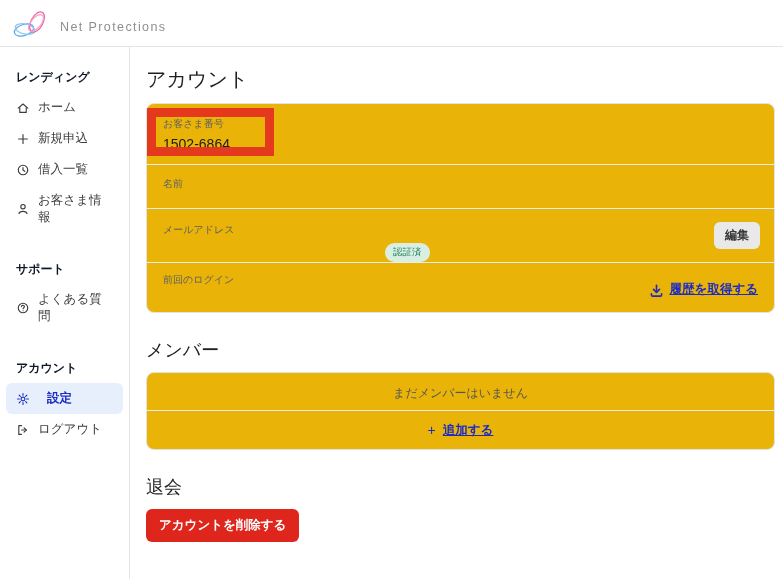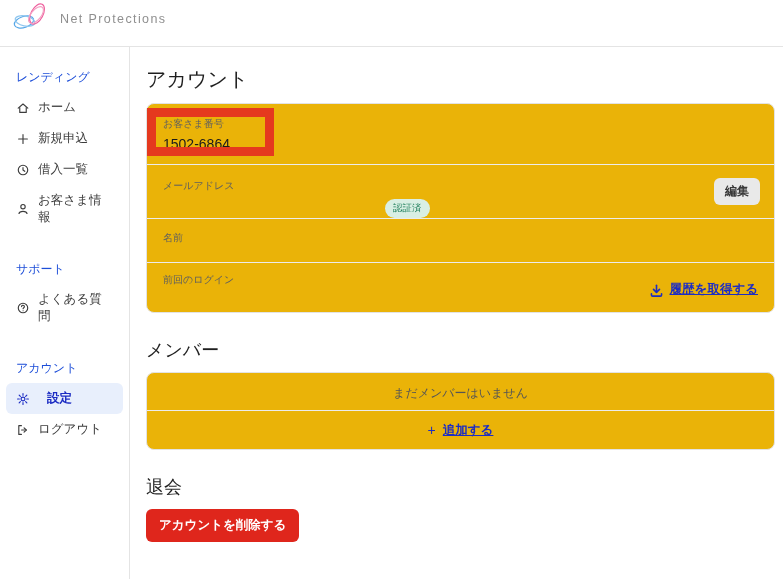--- a/index.html
+++ b/index.html
@@ -2,28 +2,28 @@
 <html><head>
 <meta charset="utf-8">
 <style>
   * { margin:0; padding:0; box-sizing:border-box; }
   html,body { width:783px; height:579px; background:#fff; overflow:hidden;
               font-family:"Liberation Sans","DejaVu Sans",sans-serif; color:#333; }
   .page { position:relative; width:783px; height:579px; }
 
   
   .header { position:absolute; top:0; left:0; width:783px; height:47px;
-            border-bottom:1px solid #e4e4e4; display:flex; align-items:flex-start; padding-left:10px; }
+            border-bottom:1px solid #e4e4e4; display:flex; align-items:flex-end; padding-left:10px; }
   .brand { display:flex; align-items:center; gap:6px; cursor:pointer; }
   .brand-text { font-size:12.5px; color:#8f8f8f; letter-spacing:1.4px; }
 
   
   .sidebar { position:absolute; top:47px; left:0; width:130px; height:532px;
              border-right:1px solid #e4e4e4; }
-  .side-title { font-size:12px; font-weight:400; color:#1d4ed8; padding:6px 16px; margin-top:22px; }
+  .side-title { font-size:12px; font-weight:700; color:#0f172a; padding:6px 16px; margin-top:22px; }
   .side-title.first { margin-top:16px; }
   .side-item { display:flex; align-items:center; gap:8px; padding:7px 16px;
                font-size:12.5px; color:#3c3c3c; cursor:pointer; }
   .side-item .ic { width:14px; height:14px; flex:0 0 14px; display:flex; align-items:center; }
   .side-item svg { stroke:currentColor; }
   .side-item.active { background:#e8effc; color:#1d2dc3; font-weight:700;
                       border-radius:6px; margin:0 6px; padding:7px 10px;gap:17px; }
 
   
   .main { position:absolute; top:47px; left:146px; width:629px; }
@@ -172,29 +172,29 @@
 
     <h1 class="sec">アカウント</h1>
 
     <div class="card" style="margin-top:11px;">
 
       <div class="row row-number">
         <div class="flabel">お客さま番号</div>
         <div class="fvalue">1502-6864</div>
       </div>
 
+      <div class="row row-name">
+        <div class="flabel">名前</div>
+        <div class="fvalue"></div>
+      </div>
+
       <div class="row row-mail">
         <div class="flabel">メールアドレス</div>
         <span class="badge">認証済</span>
         <button class="edit-btn">編集</button>
-      </div>
-
-      <div class="row row-name">
-        <div class="flabel">名前</div>
-        <div class="fvalue"></div>
       </div>
 
       <div class="row row-login">
         <div class="flabel">前回のログイン</div>
         <div class="dl-link">
           <span style="display:flex;align-items:center;">
             <svg width="15" height="15" viewBox="0 0 16 16" fill="none" stroke="#1d2dc3" stroke-width="1.7" stroke-linecap="round" stroke-linejoin="round">
               <path d="M8 2.5v7"></path>
                 <path d="M4.8 6.8 8 10l3.2-3.2"></path>
               <path d="M2.6 11.4v1.3c0 .7.6 1.3 1.3 1.3h8.2c.7 0 1.3-.6 1.3-1.3v-1.3"></path>

